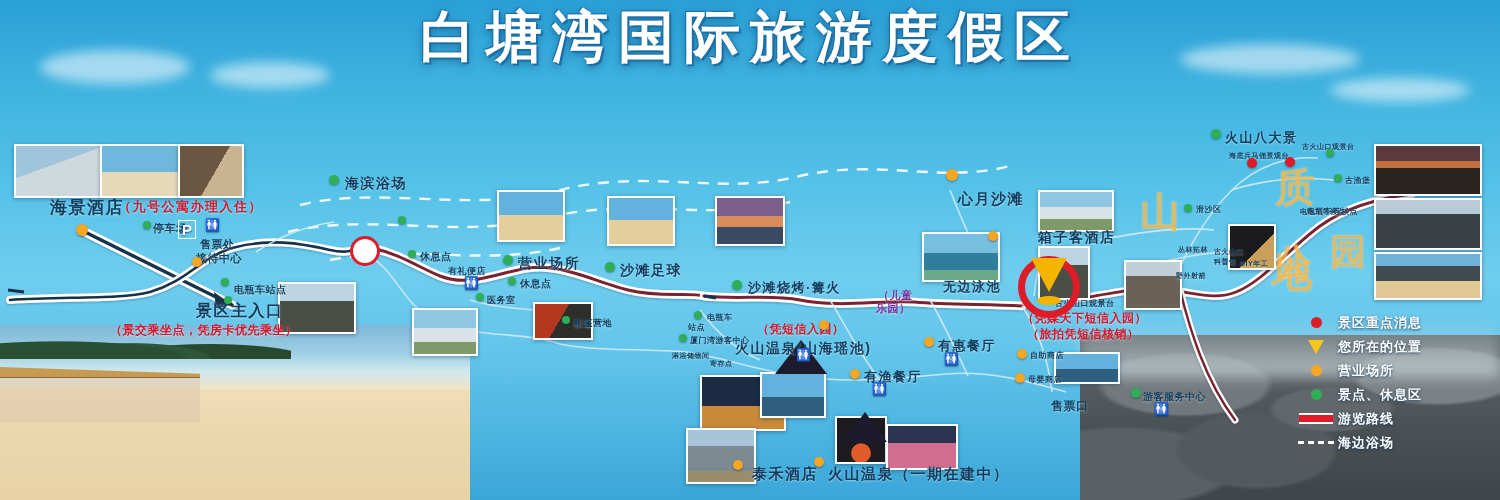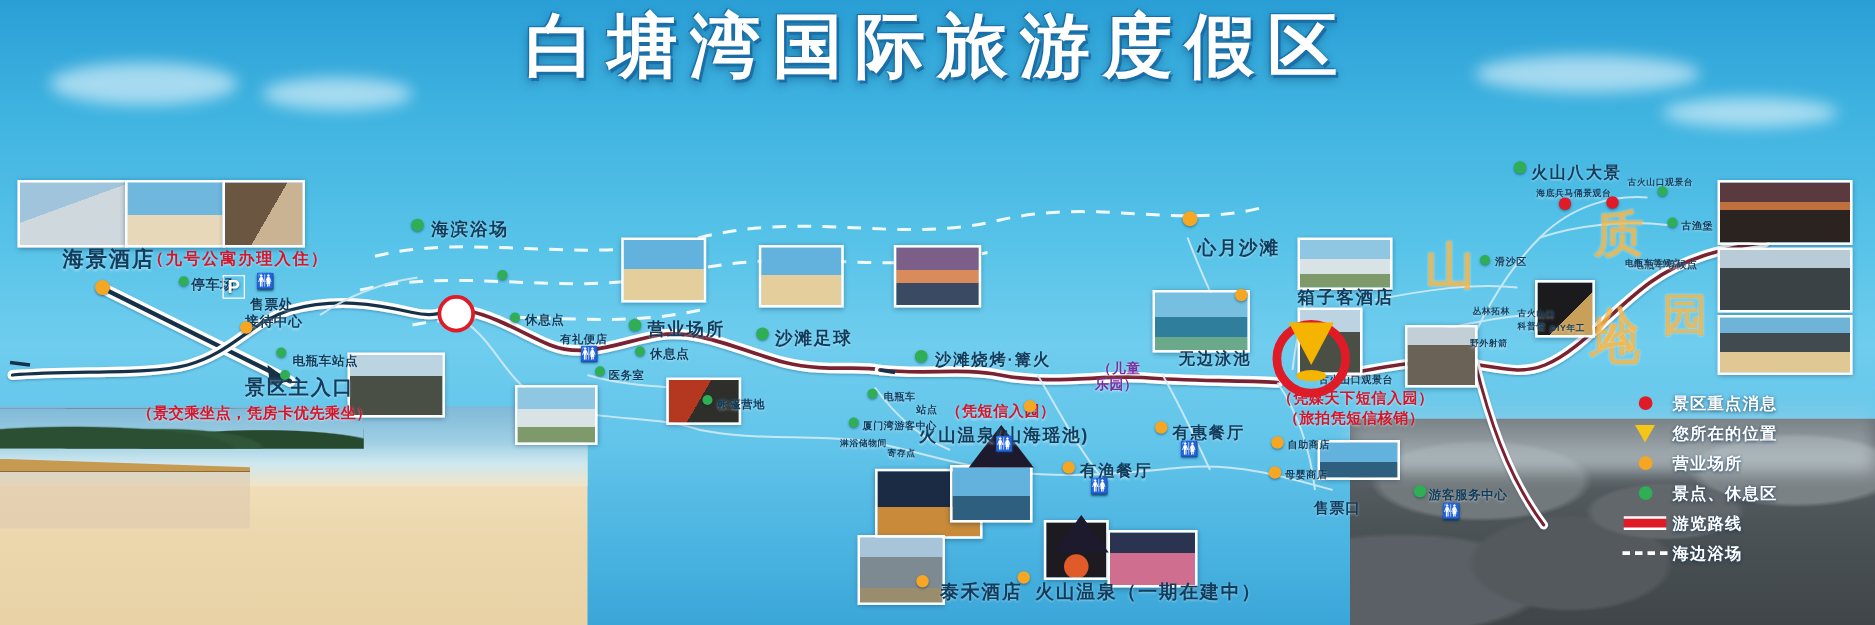--- a/index.html
+++ b/index.html
@@ -299,21 +299,21 @@
       <div class="lbl dark" style="left: 520px; top: 278px; font-size: 10px; letter-spacing: 0.5px;">休息点</div>
       <div class="lbl dark" style="left: 448px; top: 266px; font-size: 9px; letter-spacing: 0.5px;">有礼便店</div>
       <div class="lbl dark" style="left: 487px; top: 295px; font-size: 9px; letter-spacing: 0.5px;">医务室</div>
       <div class="lbl dark" style="left: 574px; top: 318px; font-size: 9px; letter-spacing: 0.5px;">帐篷营地</div>
       <div class="lbl dark" style="left: 748px; top: 281px; font-size: 13px; letter-spacing: 1.5px;">沙滩烧烤·篝火</div>
       <div class="lbl purple" style="left: 878px; top: 289px; font-size: 11px; letter-spacing: 0.5px;">（儿童</div>
       <div class="lbl purple" style="left: 876px; top: 302px; font-size: 11px; letter-spacing: 0.5px;">乐园）</div>
       <div class="lbl red" style="left: 757px; top: 323px; font-size: 12px; letter-spacing: 0.5px;">（凭短信入园）</div>
       <div class="lbl dark" style="left: 735px; top: 340px; font-size: 14px; letter-spacing: 1.5px;">火山温泉(山海瑶池)</div>
       <div class="lbl dark" style="left: 707px; top: 313px; font-size: 8px; letter-spacing: 0.5px;">电瓶车</div>
-      <div class="lbl dark" style="left: 733px; top: 323px; font-size: 8px; letter-spacing: 0.5px;">站点</div>
+      <div class="lbl dark" style="left: 688px; top: 323px; font-size: 8px; letter-spacing: 0.5px;">站点</div>
       <div class="lbl dark" style="left: 690px; top: 336px; font-size: 8px; letter-spacing: 0.5px;">厦门湾游客中心</div>
       <div class="lbl dark" style="left: 672px; top: 352px; font-size: 7px; letter-spacing: 0.5px;">淋浴储物间</div>
       <div class="lbl dark" style="left: 710px; top: 360px; font-size: 7px; letter-spacing: 0.5px;">寄存点</div>
       <div class="lbl dark" style="left: 864px; top: 370px; font-size: 13px; letter-spacing: 1.5px;">有渔餐厅</div>
       <div class="lbl dark" style="left: 938px; top: 339px; font-size: 13px; letter-spacing: 1.5px;">有惠餐厅</div>
       <div class="lbl dark" style="left: 752px; top: 465px; font-size: 15px; letter-spacing: 1.5px;">泰禾酒店</div>
       <div class="lbl dark" style="left: 828px; top: 465px; font-size: 15px; letter-spacing: 1.5px;">火山温泉（一期在建中）</div>
       <div class="lbl dark" style="left: 958px; top: 190px; font-size: 15px; letter-spacing: 1.5px;">心月沙滩</div>
       <div class="lbl dark" style="left: 1038px; top: 229px; font-size: 14px; letter-spacing: 1.5px;">箱子客酒店</div>
       <div class="lbl dark" style="left: 943px; top: 280px; font-size: 13px; letter-spacing: 1.5px;">无边泳池</div>

